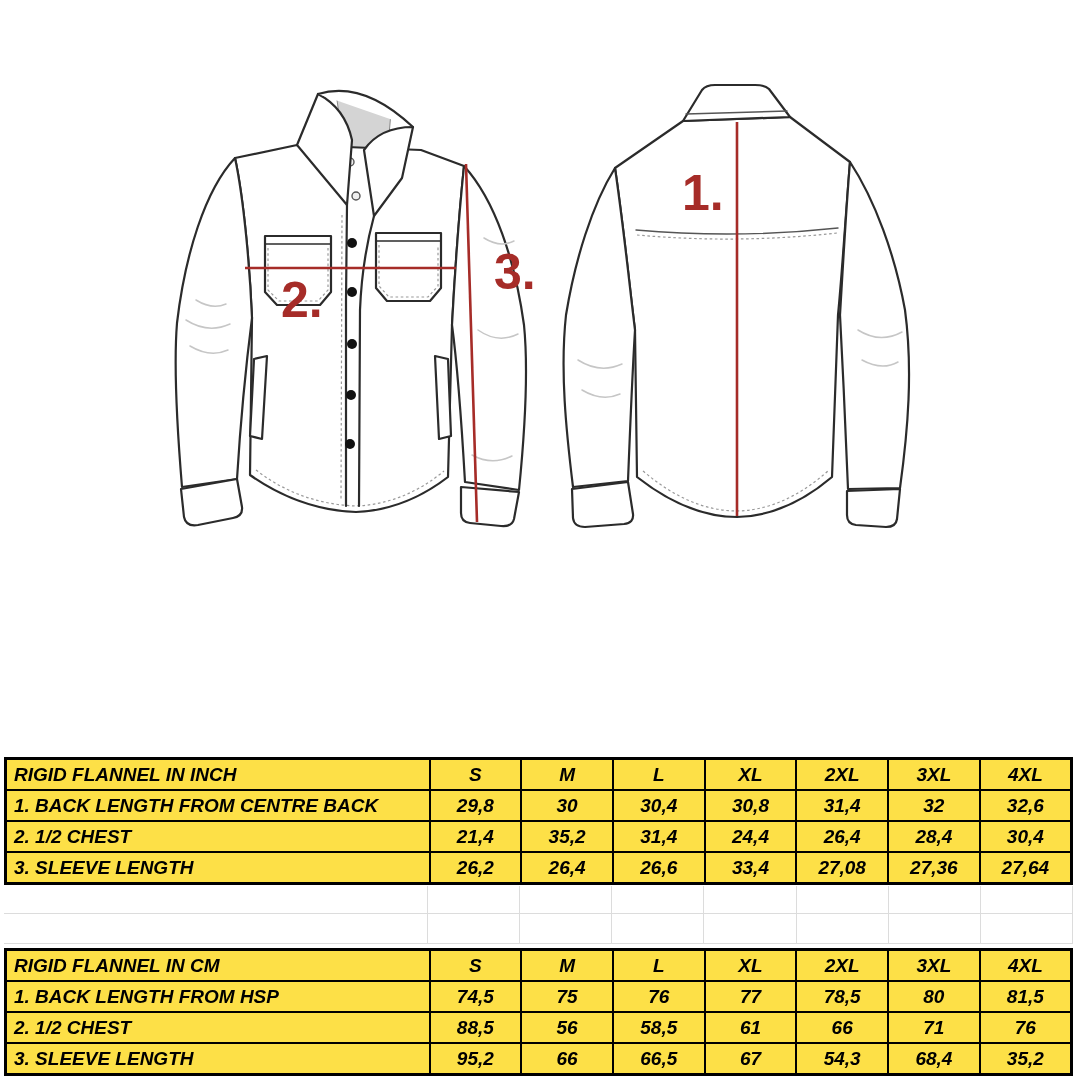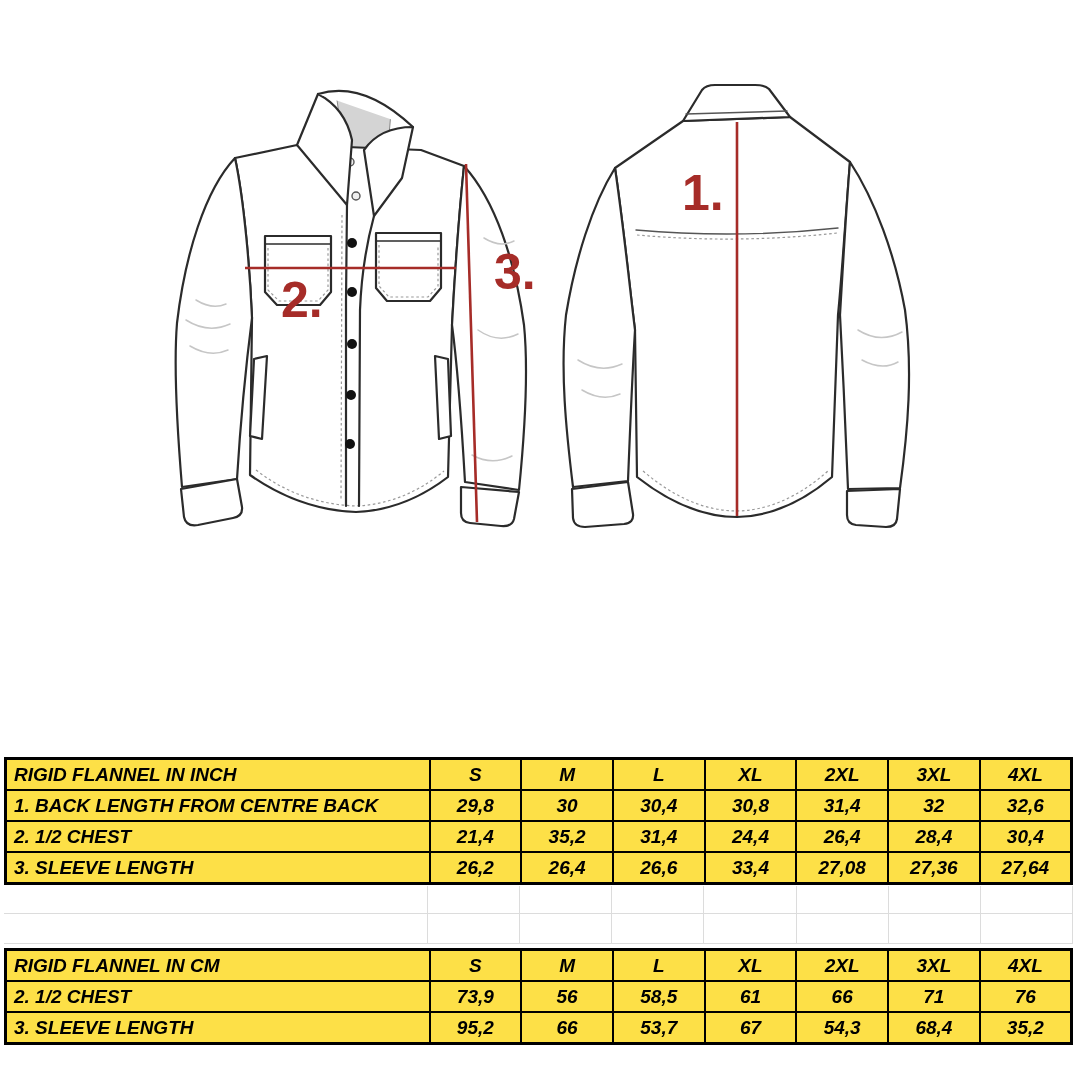--- a/index.html
+++ b/index.html
@@ -222,34 +222,44 @@
           <td class="lbl">RIGID FLANNEL IN CM</td>
           <td>S</td>
           <td>M</td>
           <td>L</td>
           <td>XL</td>
           <td>2XL</td>
           <td>3XL</td>
           <td>4XL</td>
         </tr>
         <tr>
+          <td class="lbl">1. BACK LENGTH FROM HSP</td>
+          <td>74,5</td>
+          <td>75</td>
+          <td>76</td>
+          <td>77</td>
+          <td>78,5</td>
+          <td>80</td>
+          <td>81,5</td>
+        </tr>
+        <tr>
           <td class="lbl">2. 1/2 CHEST</td>
-          <td>73,9</td>
+          <td>88,5</td>
           <td>56</td>
           <td>58,5</td>
           <td>61</td>
           <td>66</td>
           <td>71</td>
           <td>76</td>
         </tr>
         <tr>
           <td class="lbl">3. SLEEVE LENGTH</td>
           <td>95,2</td>
           <td>66</td>
-          <td>53,7</td>
+          <td>66,5</td>
           <td>67</td>
           <td>54,3</td>
           <td>68,4</td>
           <td>35,2</td>
         </tr>
       </tbody>
   </table>
 
 </div>
 

